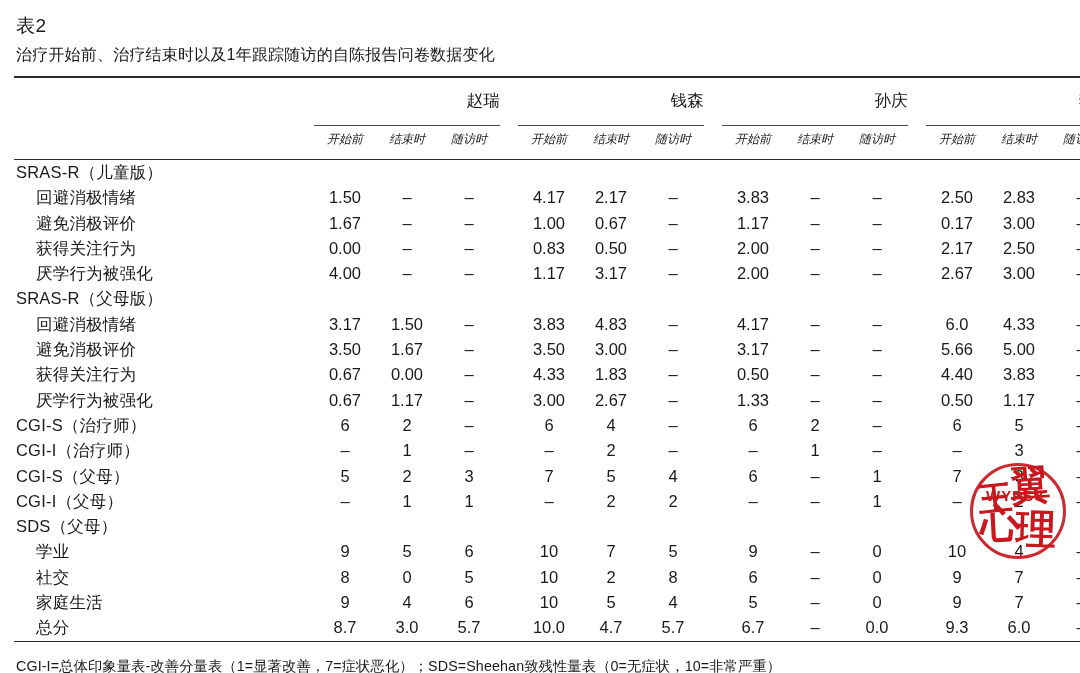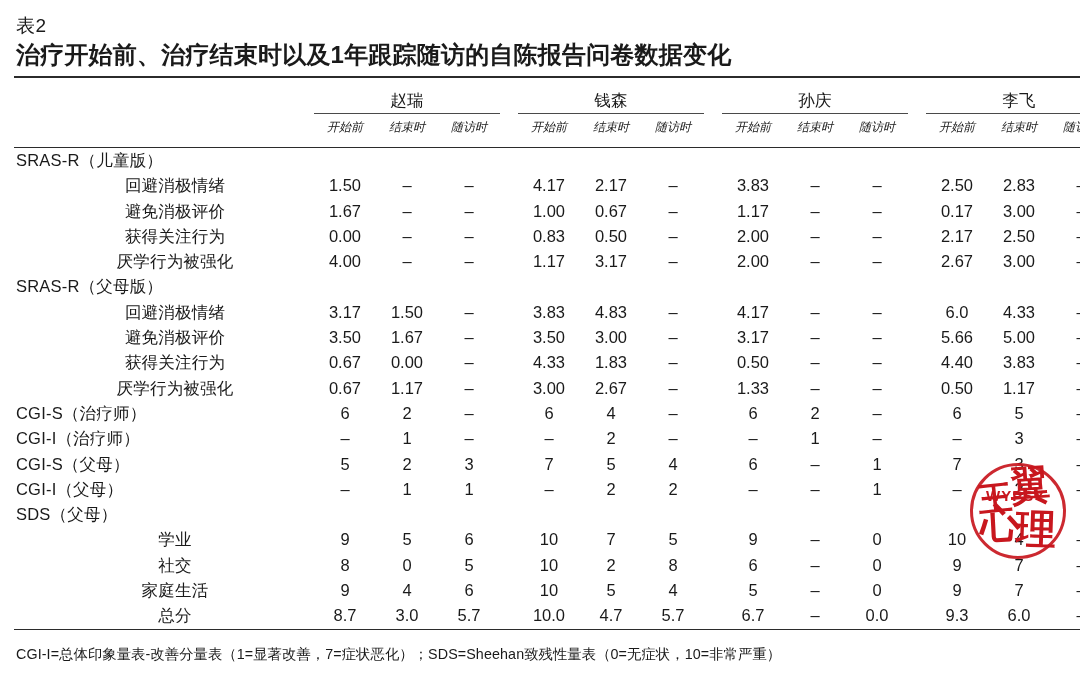--- a/index.html
+++ b/index.html
@@ -23,22 +23,22 @@
     padding: 10px 14px 0 14px;
   }
   .tbl-number {
     font-size: 19px;
     font-weight: 400;
     letter-spacing: .5px;
     line-height: 28px;
     margin: 2px 0 0 2px;
   }
   .tbl-caption {
-    font-size: 24px;
-    font-weight: 700;
+    font-size: 16px;
+    font-weight: 400;
     line-height: 30px;
     margin: 0 0 6px 2px;
     letter-spacing: .2px;
   }
   table.data {
     border-collapse: collapse;
     width: 1052px;
     table-layout: fixed;
     font-size: 16px;
   }
@@ -47,22 +47,22 @@
     font-weight: 400;
     vertical-align: bottom;
   }
   
   .rule-top td { border-top: 2.5px solid #2b2b2b; height: 6px; }
   .rule-head td { border-bottom: 1.6px solid #2b2b2b; height: 4px; }
   .rule-bottom td { border-top: 1.8px solid #2b2b2b; height: 5px; }
 
   tr.grouprow th.grp {
     font-size: 16.5px;
-    text-align: center;
-    padding: 6px 0 1px 0;
+    text-align: right;
+    padding: 6px 0 13px 0;
     border-bottom: 1.3px solid #4a4a4a;
     font-weight: 400;
     letter-spacing: .3px;
   }
   tr.grouprow th.blank { border: none; }
   tr.subhead th {
     font-size: 12px;
     text-align: center;
     padding: 5px 0 7px 0;
     font-weight: 400;
@@ -72,21 +72,21 @@
   tr.subhead th.blank { border: none; }
 
   td.lbl {
     text-align: left;
     font-size: 16.5px;
     line-height: 25.3px;
     white-space: nowrap;
     letter-spacing: .2px;
   }
   td.lbl.section { padding-left: 2px; }
-  td.lbl.indent  { padding-left: 22px; text-align: center; }
+  td.lbl.indent  { padding-left: 22px; }
   td.val {
     text-align: center;
     font-size: 16.5px;
     line-height: 25.3px;
     font-variant-numeric: tabular-nums;
   }
   td.gap { }
 
   .notes {
     margin: 7px 0 0 2px;

